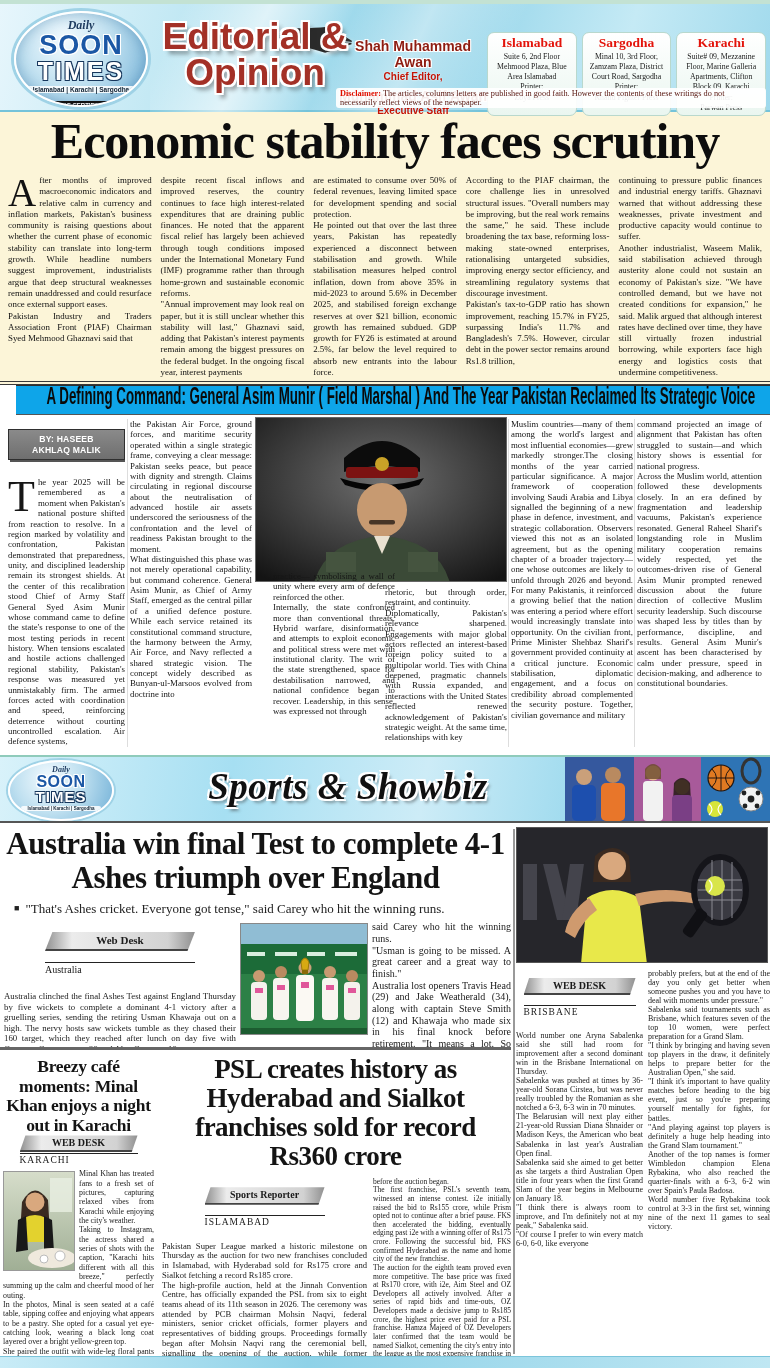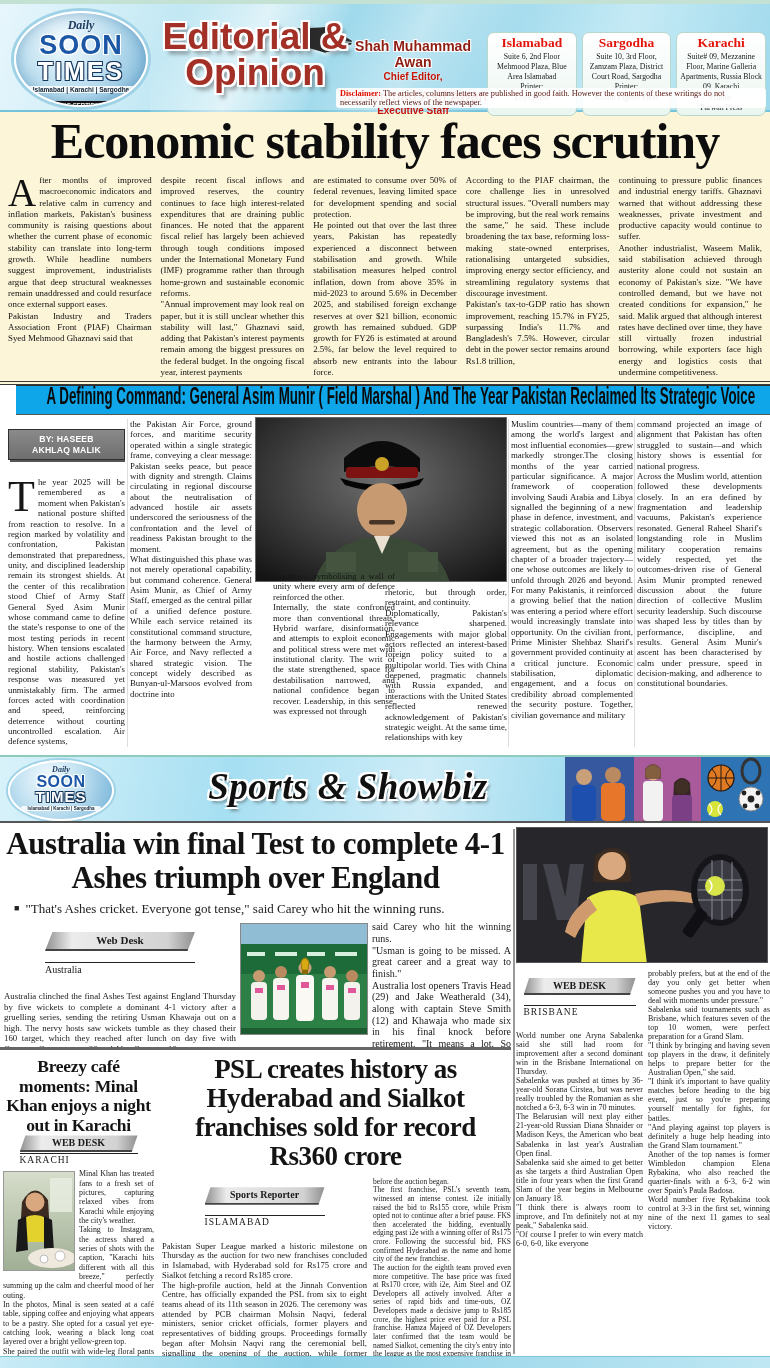--- a/index.html
+++ b/index.html
@@ -135,27 +135,27 @@
     </div>
     <div class="offices">
       <div class="office">
         <div class="office-city">Islamabad</div>
         <div class="office-addr">Suite 6, 2nd Floor Mehmood Plaza, Blue Area Islamabad</div>
         <div class="office-printer">Printer:</div>
         <div class="office-printer">Zoya Press</div>
       </div>
       <div class="office">
         <div class="office-city">Sargodha</div>
-        <div class="office-addr">Suite 10, 3rd Floor, Zamzam Plaza, District Court Road, Sargodha</div>
+        <div class="office-addr">Minal 10, 3rd Floor, Zamzam Plaza, District Court Road, Sargodha</div>
         <div class="office-printer">Printer:</div>
         <div class="office-printer">Khalid Fighter Press</div>
       </div>
       <div class="office">
         <div class="office-city">Karachi</div>
-        <div class="office-addr">Suite# 09, Mezzanine Floor, Marine Galleria Apartments, Russia Block 09, Karachi</div>
+        <div class="office-addr">Suite# 09, Mezzanine Floor, Marine Galleria Apartments, Clifton Block 09, Karachi</div>
         <div class="office-printer">Printer:</div>
         <div class="office-printer">Parwan Press</div>
       </div>
     </div>
     <div class="disclaimer">
       <span class="disclaimer-label">Disclaimer:</span><span>The articles, columns letters are published in good faith. However the  contents of these writings do not necessarily reflect views of the newspaper.</span>
     </div>
   </div>
 
   <div class="lead">

